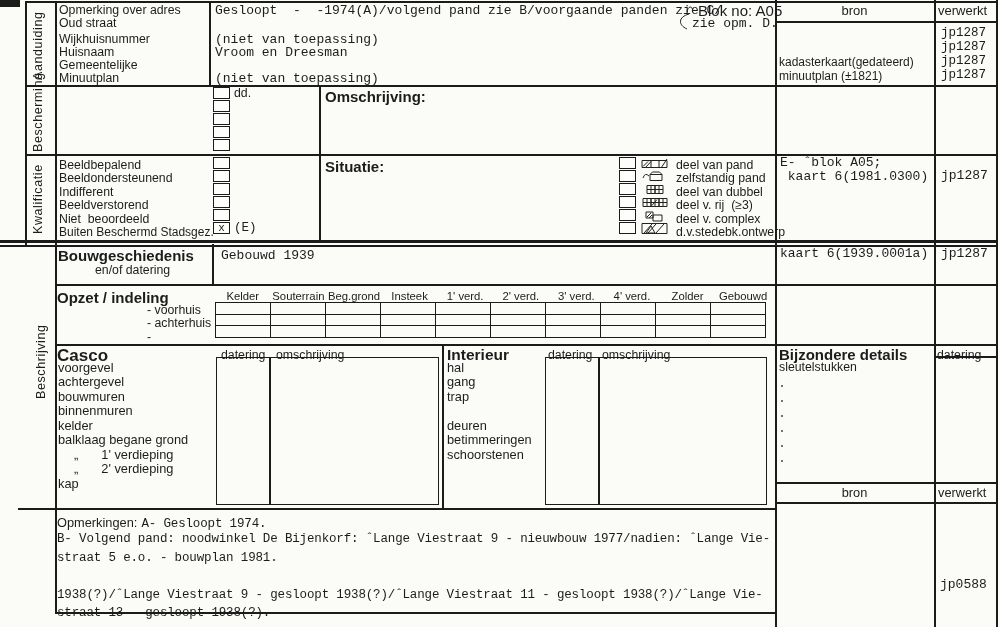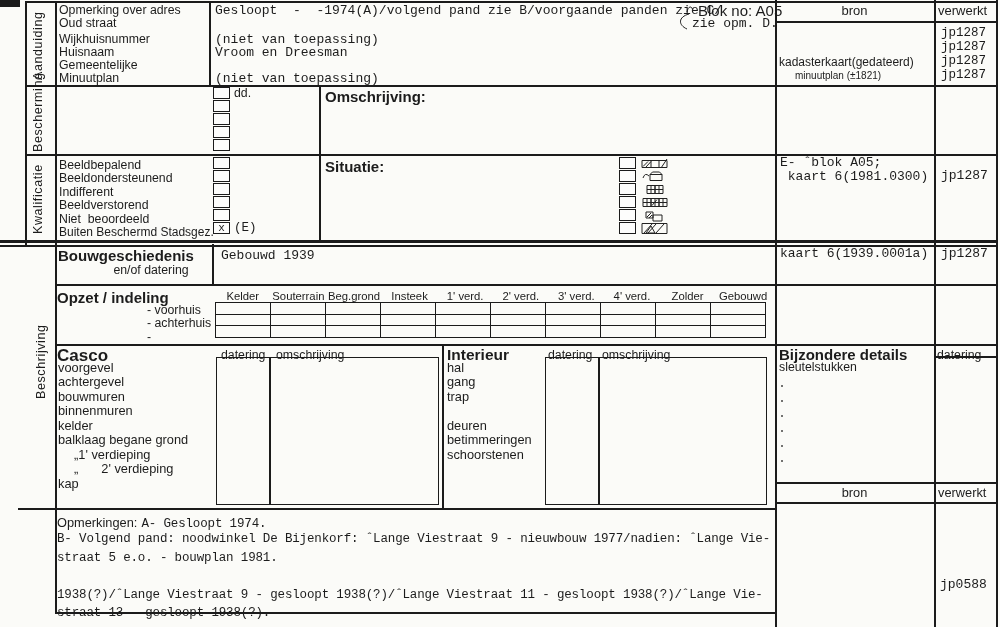--- a/index.html
+++ b/index.html
@@ -79,21 +79,21 @@
   <div class="a sans" style="left:698px;top:3px;font-size:15px">Blok no: A05</div>
   <div class="a mono" style="left:692px;top:17px">zie opm. D.</div>
   <div class="a" style="left:668px;top:2px">
     <svg width="28" height="30">
         <path d="M19 10C20 4 24 3 25 9"></path>
         <path d="M21 12C10 15 10 23 19 27"></path>
       </svg>
   </div>
 
   <div class="a sans" style="left:779px;top:56px;font-size:12px">kadasterkaart(gedateerd)</div>
-  <div class="a sans" style="left:795px;top:70px;font-size:10px">minuutplan (±1821)</div>
+  <div class="a sans" style="left:779px;top:70px;font-size:12px">minuutplan (±1821)</div>
   <div class="a mono" style="left:941px;top:27px;font-size:12.5px">jp1287</div>
   <div class="a mono" style="left:941px;top:41px;font-size:12.5px">jp1287</div>
   <div class="a mono" style="left:941px;top:55px;font-size:12.5px">jp1287</div>
   <div class="a mono" style="left:941px;top:69px;font-size:12.5px">jp1287</div>
 
   <div class="cb" style="left:213px;top:87px"></div>
   <div class="cb" style="left:213px;top:100px"></div>
   <div class="cb" style="left:213px;top:113px"></div>
   <div class="cb" style="left:213px;top:126px"></div>
   <div class="cb" style="left:213px;top:139px"></div>
@@ -158,26 +158,34 @@
         <path d="M13 6h9v6h-9z"></path>
       </svg>
   </div>
   <div class="a" style="left:640px;top:222px">
     <svg width="30" height="13">
         <path d="M2 1.5h25v10H2z"></path>
         <path d="M4 11l8-9M8 11l8-9M16 11l8-9"></path>
         <path d="M6 11L11 4l4 7z"></path>
       </svg>
   </div>
+  <div class="a lstack" style="left:676px;top:158px">
+    <div>deel van pand</div>
+    <div>zelfstandig pand</div>
+    <div>deel van dubbel</div>
+    <div>deel v. rij  (≥3)</div>
+    <div>deel v. complex</div>
+    <div>d.v.stedebk.ontwerp</div>
+  </div>
   <div class="a mono" style="left:780px;top:156px">E- ˆblok A05;
  kaart 6(1981.0300)</div>
   <div class="a mono" style="left:941px;top:169px">jp1287</div>
 
   <div class="a t15" style="left:58px;top:247px">Bouwgeschiedenis</div>
-  <div class="a sans" style="left:95px;top:264px;width:112px;text-align:center">en/of datering</div>
+  <div class="a sans" style="left:95px;top:264px;width:112px;text-align:left">en/of datering</div>
   <div class="a mono" style="left:221px;top:249px">Gebouwd 1939</div>
   <div class="a mono" style="left:780px;top:247px">kaart 6(1939.0001a)</div>
   <div class="a mono" style="left:941px;top:247px">jp1287</div>
 
   <div class="a t15" style="left:57px;top:289px">Opzet / indeling</div>
   <div class="a hstack" style="left:215px;top:290px;width:556px">
     <span>Kelder</span>
     <span>Souterrain</span>
     <span>Beg.grond</span>
     <span>Insteek</span>
@@ -237,21 +245,21 @@
   <div class="a sans" style="left:276px;top:349px">omschrijving</div>
   <div class="fbox" style="left:216px;top:357px;width:221px;height:146px"></div>
   <div class="ln" style="left:269px;top:357px;width:1.6px;height:148px"></div>
   <div class="a rstack" style="left:58px;top:360px">
     <div>voorgevel</div>
     <div>achtergevel</div>
     <div>bouwmuren</div>
     <div>binnenmuren</div>
     <div>kelder</div>
     <div>balklaag begane grond</div>
-    <div><span style="margin-left:16px">„</span><span style="">1' verdieping</span></div>
+    <div><span style="margin-left:16px">„</span><span style="margin-left:23px">1' verdieping</span></div>
     <div><span style="margin-left:16px">„</span><span style="margin-left:23px">2' verdieping</span></div>
     <div>kap</div>
   </div>
 
   <div class="a b" style="left:447px;top:346px;font-size:15.5px">Interieur</div>
   <div class="a sans" style="left:548px;top:349px">datering</div>
   <div class="a sans" style="left:602px;top:349px">omschrijving</div>
   <div class="fbox" style="left:545px;top:357px;width:220px;height:146px"></div>
   <div class="ln" style="left:598px;top:357px;width:1.6px;height:148px"></div>
   <div class="a rstack" style="left:447px;top:360px">

